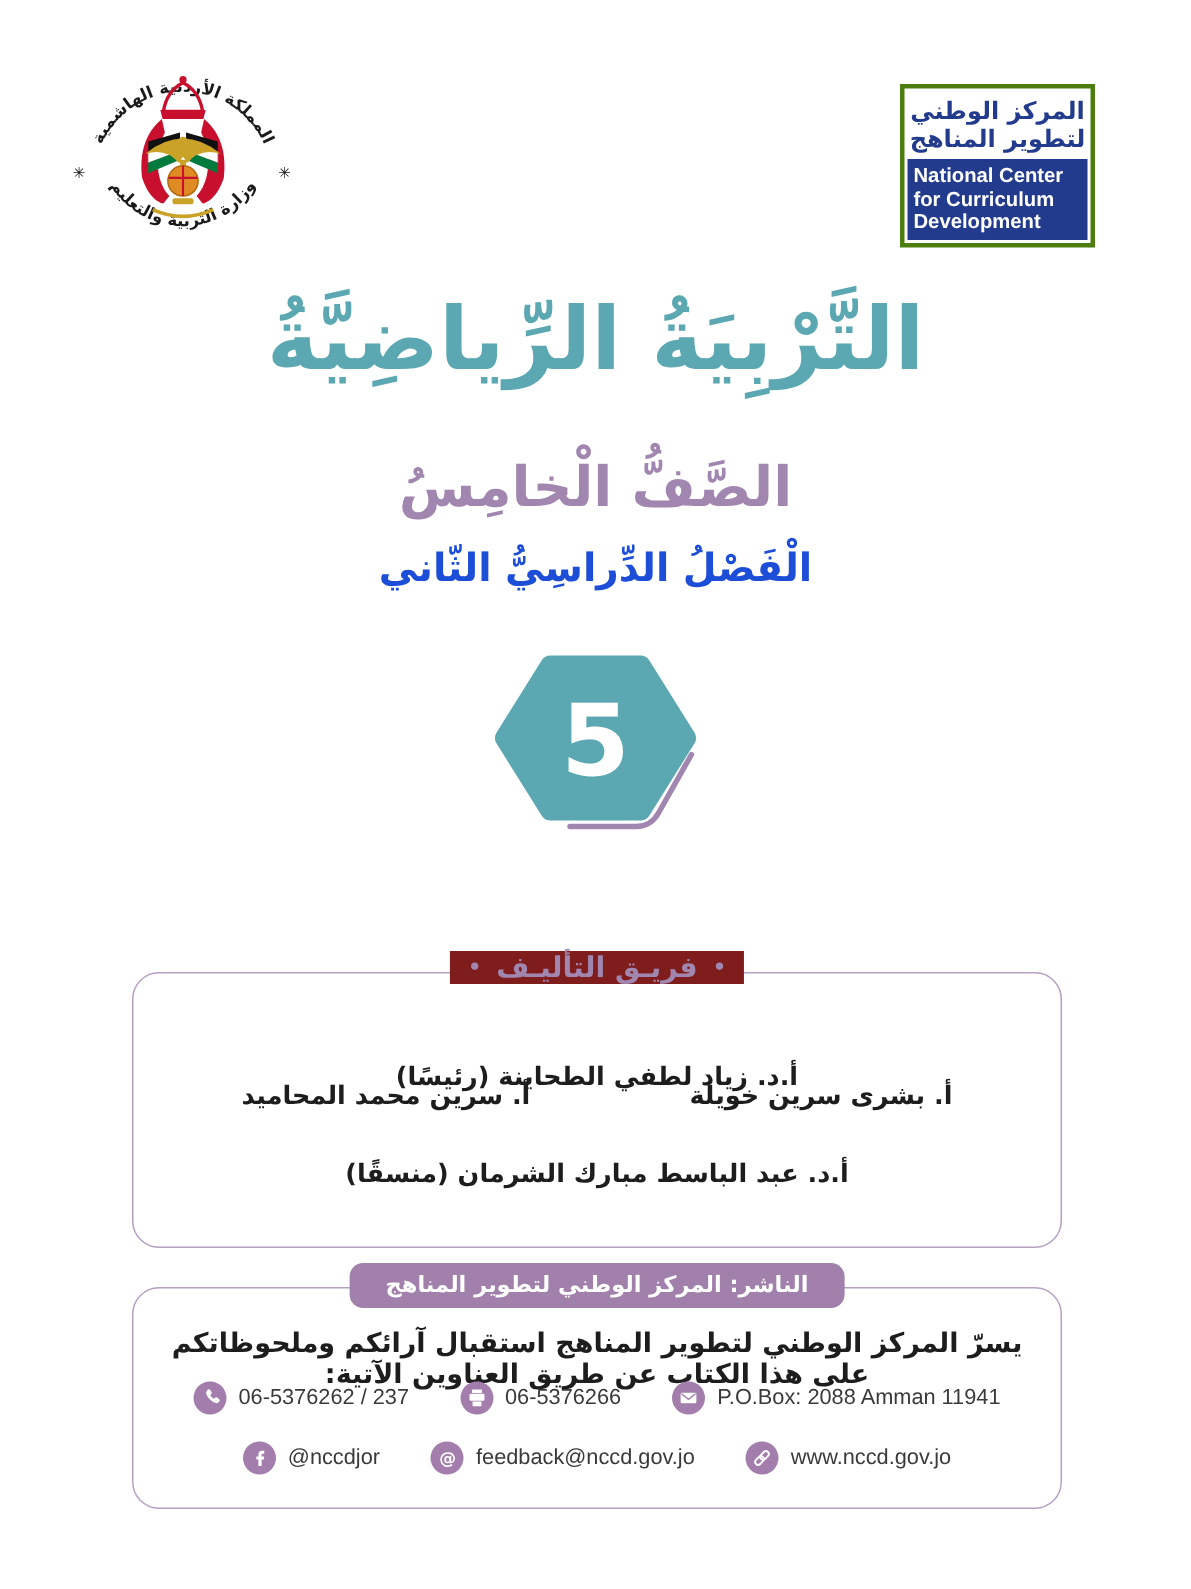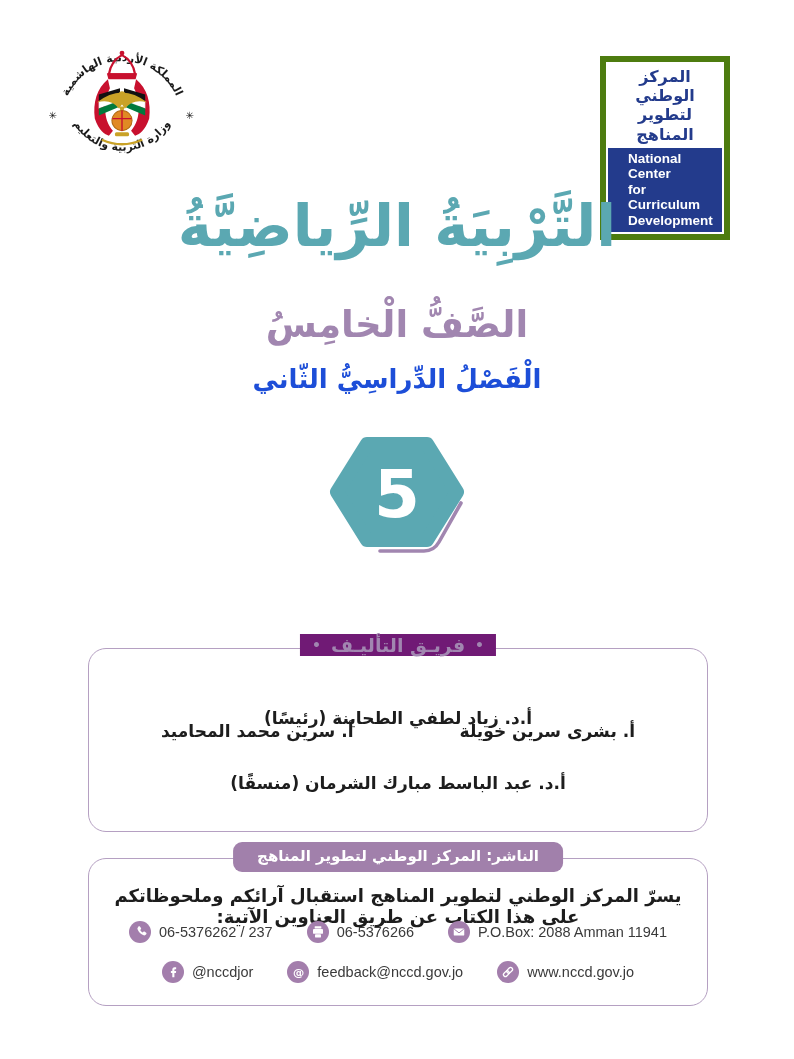--- a/index.html
+++ b/index.html
@@ -1,44 +1,44 @@
 <!DOCTYPE html>
 <html lang="ar"><head>
 <meta charset="utf-8">
 <style>
   html,body{margin:0;padding:0;background:#fff;}
   .page{position:relative;width:794px;height:1059px;background:#ffffff;overflow:hidden;
         font-family:"DejaVu Sans",sans-serif;}
 
   
   .emblem{position:absolute;left:46px;top:38px;width:152px;height:136px;}
-  .nccd{position:absolute;left:600px;top:56px;width:130px;border:6px solid #4d7c0f;background:#fff;box-sizing:border-box;}
+  .nccd{position:absolute;left:600px;top:56px;width:130px;border:3px solid #4d7c0f;background:#fff;box-sizing:border-box;}
   .nccd-ar{direction:rtl;text-align:center;color:#233B8C;font-weight:bold;font-size:16px;line-height:1.2;padding:5px 2px 4px;}
   .nccd-en{background:#233B8C;color:#fff;font-family:"Liberation Sans",sans-serif;font-weight:bold;
-           font-size:13.5px;line-height:1.15;padding:3px 20px 4px;margin:0 2px 2px;text-align:left;}
+           font-size:13.5px;line-height:1.15;padding:3px 4px 4px;margin:0 2px 2px;text-align:left;}
 
   
   .title-main{position:absolute;left:0;top:168px;width:100%;text-align:center;direction:rtl;
               color:#5BA8B2;font-size:58px;font-weight:bold;line-height:2.0;}
   .title-grade{position:absolute;left:0;top:292px;width:100%;text-align:center;direction:rtl;
                color:#A186B0;font-size:37px;font-weight:bold;line-height:1.8;}
   .title-sem{position:absolute;left:0;top:356px;width:100%;text-align:center;direction:rtl;
              color:#1d4ed8;font-size:26px;font-weight:bold;line-height:1.8;}
 
   
   .hexwrap{position:absolute;left:322px;top:430px;width:150px;height:135px;}
 
   
   .box{position:absolute;left:88px;width:620px;border:1.5px solid #B5A0C2;border-radius:18px;
        box-sizing:border-box;background:#fff;}
   .authors-box{top:648px;height:184px;}
   .publisher-box{top:858px;height:148px;}
 
   .box-heading{position:absolute;top:-15px;left:50%;transform:translateX(-50%);
-               background:#701a75;padding:0 12px;white-space:nowrap;direction:rtl;
+               background:#7f1d1d;padding:0 12px;white-space:nowrap;direction:rtl;
                color:#A186B0;font-size:19px;font-weight:bold;}
   .box-heading::before,.box-heading::after{content:"•";color:#A186B0;font-size:14px;vertical-align:2px;}
   .box-heading::before{margin-left:10px;}
   .box-heading::after{margin-right:10px;}
 
   .author-row{position:absolute;width:100%;text-align:center;direction:rtl;
               color:#1d1d1d;font-size:17px;font-weight:bold;}
   .author-row.chair{top:22px;margin-top:37px;}
   .author-row.members{top:72px;display:flex;justify-content:space-between;padding:0 72px;box-sizing:border-box;}
   .author-row.coord{top:124px;}

